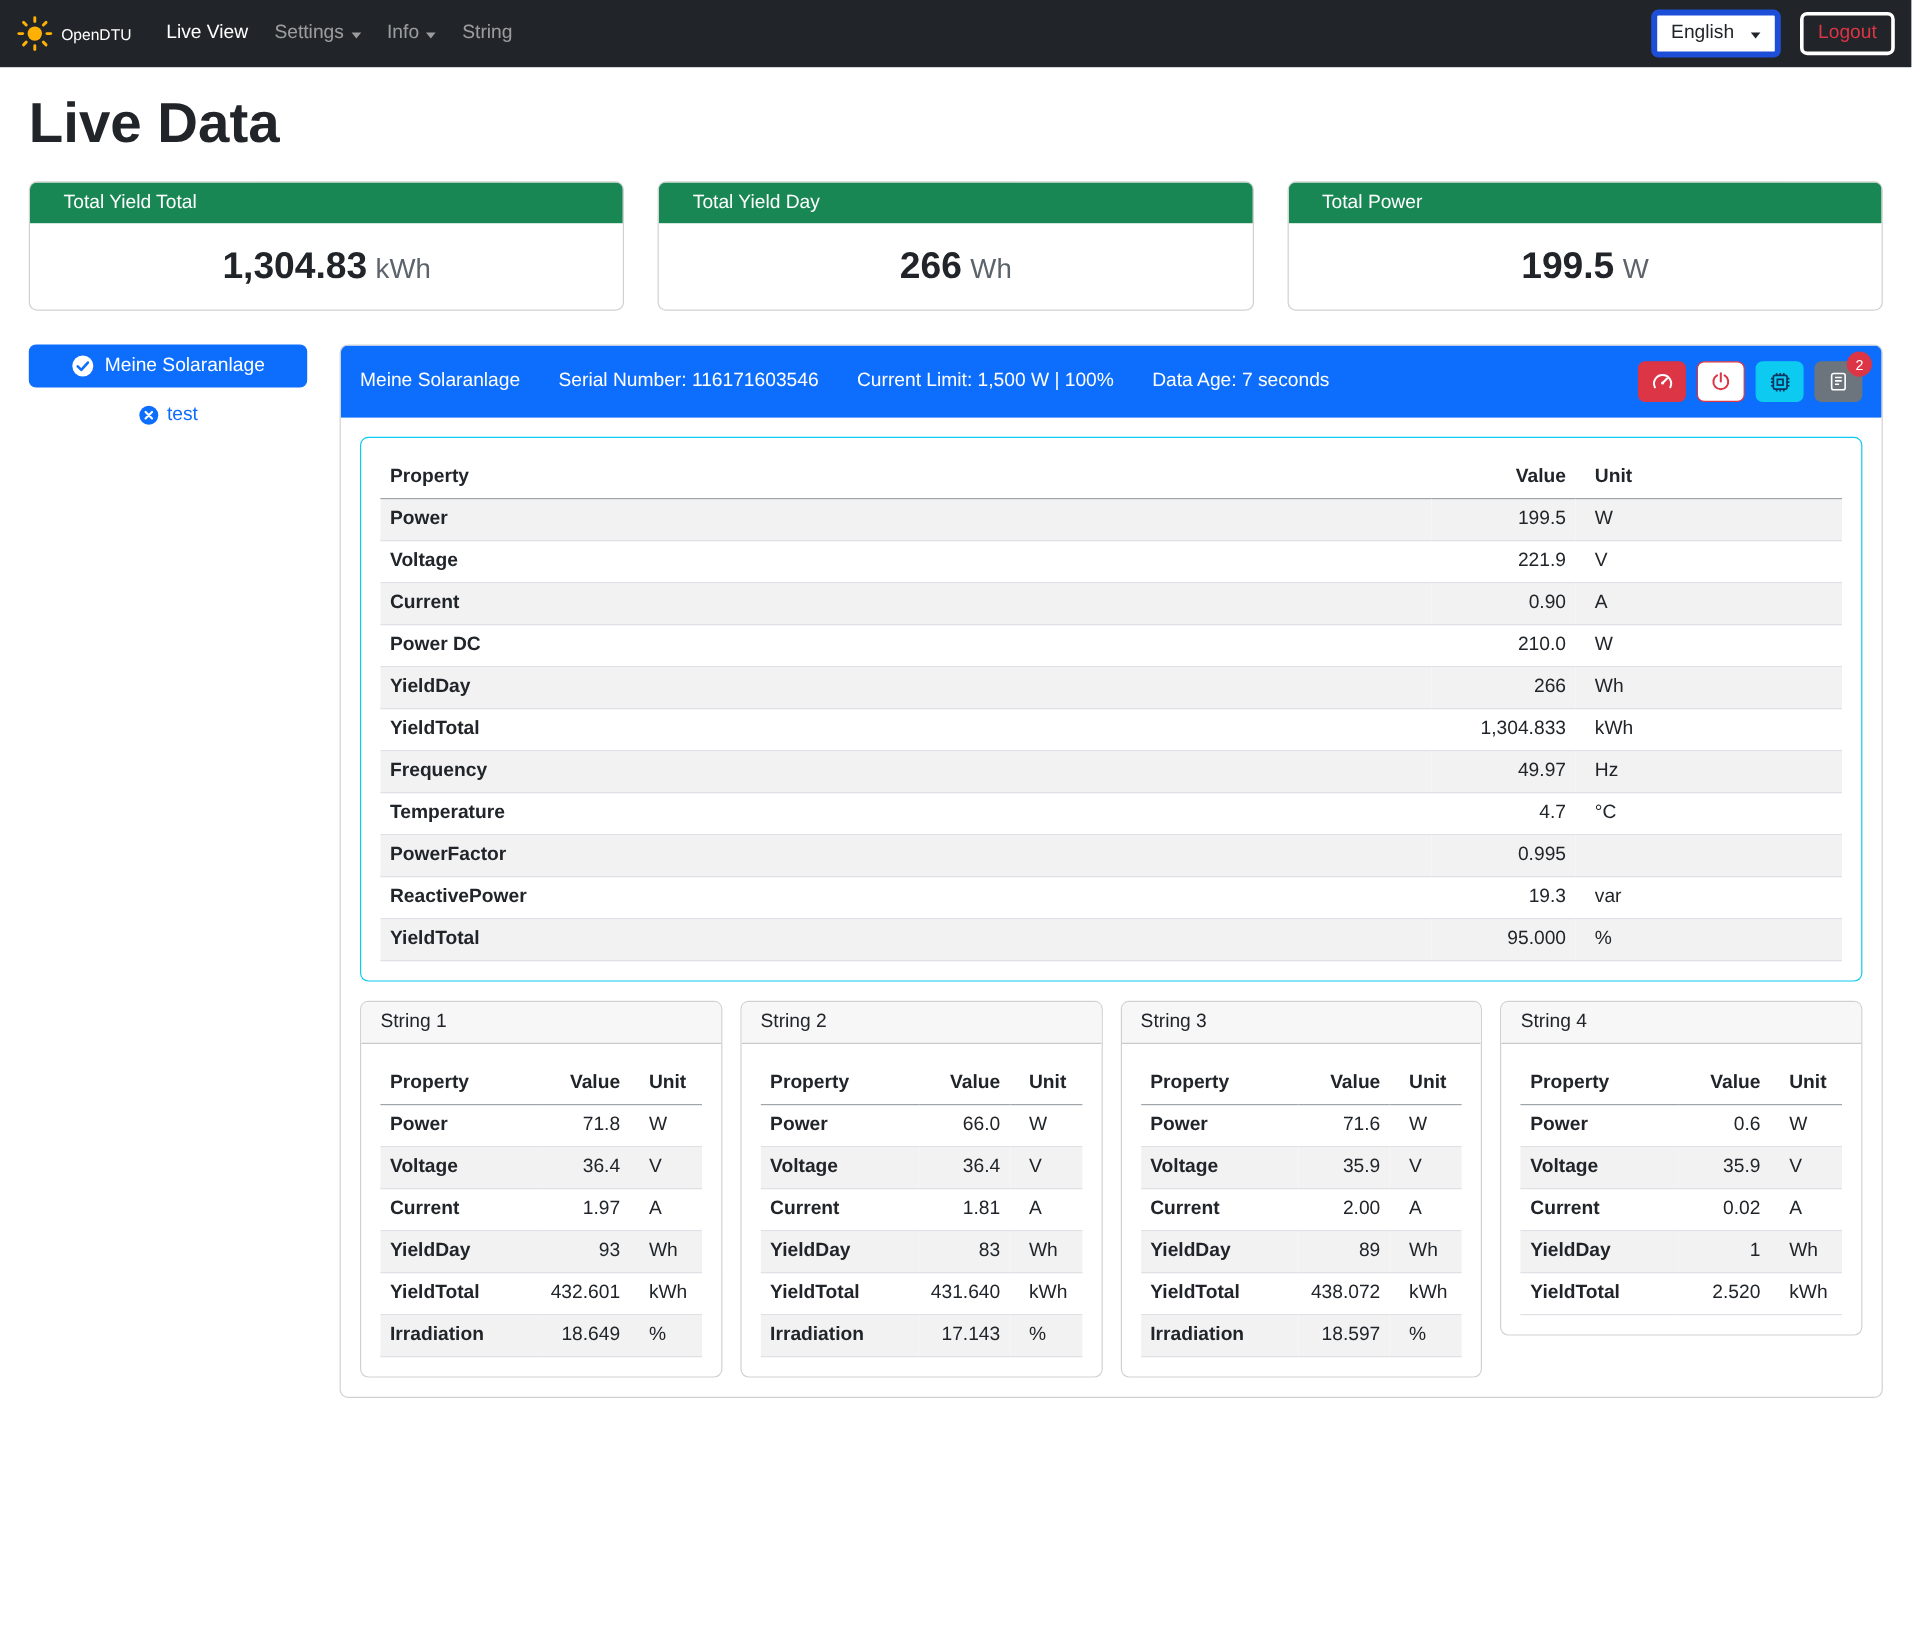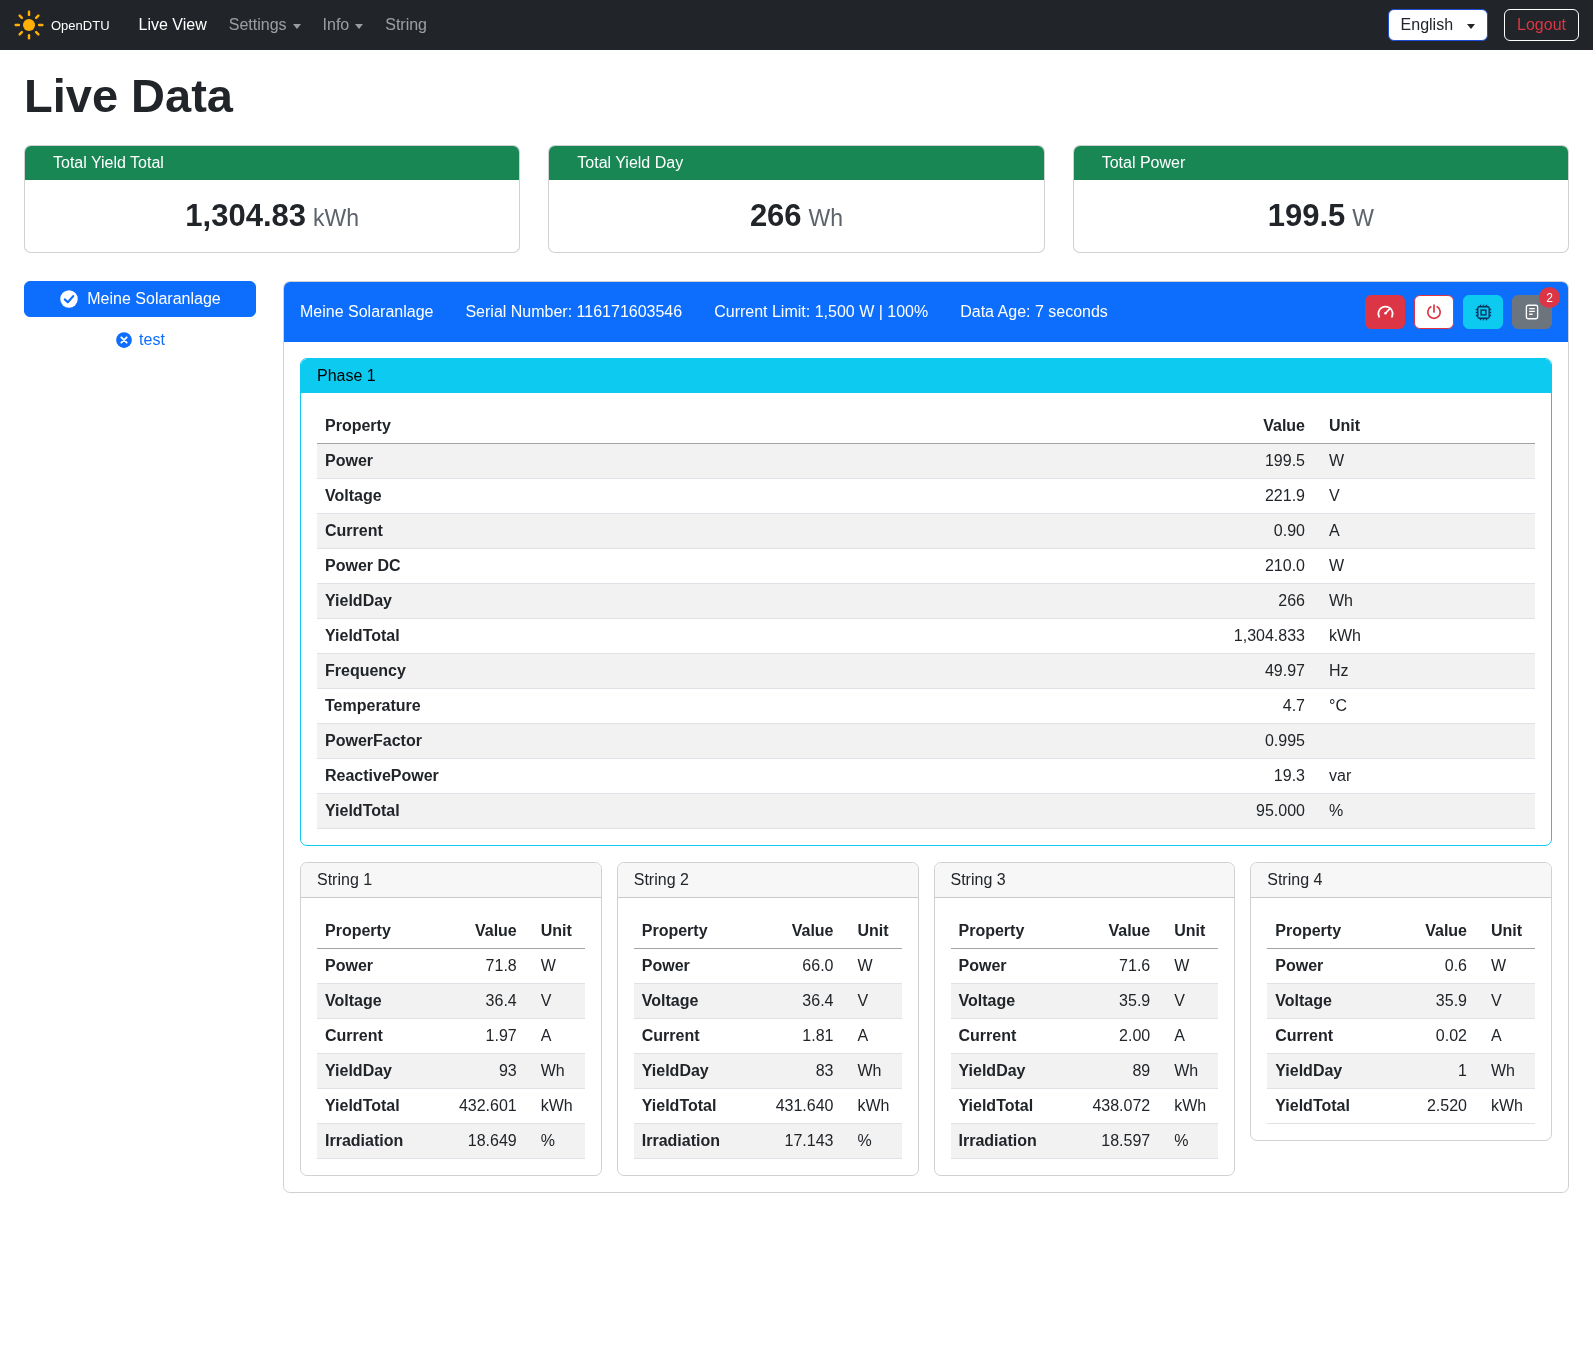--- a/index.html
+++ b/index.html
@@ -15,22 +15,22 @@
   button { font-family: inherit; font-size: 16px; }
 
   
   .navbar { background: #212529; display: flex; align-items: center; padding: 8px 14px; gap: 18px; }
   .brand { display: flex; align-items: center; gap: 7px; font-size: 13px; font-weight: 500; color: #fff; cursor: pointer; }
   .nav-items { display: flex; align-items: center; list-style: none; margin: 0; padding: 0; }
   .nav-link { color: rgba(255,255,255,.55); padding: 8px 11px; cursor: pointer; display: flex; align-items: center; gap: 6px; }
   .nav-link.active { color: #fff; }
   .caret { width: 0; height: 0; border-left: 4.5px solid transparent; border-right: 4.5px solid transparent; border-top: 5px solid currentColor; display: inline-block; margin-top: 3px; }
   .nav-right { margin-left: auto; display: flex; align-items: center; gap: 16px; }
-  .lang-btn { background: #fff; border: 1px solid #1d4ed8; color: #212529; padding: 6px 12px; border-radius: 6px; display: flex; align-items: center; gap: 14px; cursor: pointer; }
-  .logout-btn { background: transparent; border: 1px solid #ffffff; color: #dc3545; padding: 6px 12px; border-radius: 6px; cursor: pointer; }
+  .lang-btn { background: #fff; border: 5px solid #1d4ed8; color: #212529; padding: 6px 12px; border-radius: 6px; display: flex; align-items: center; gap: 14px; cursor: pointer; }
+  .logout-btn { background: transparent; border: 3px solid #ffffff; color: #dc3545; padding: 6px 12px; border-radius: 6px; cursor: pointer; }
 
   
   .page { padding: 14px 24px 28px; }
   .page-title { font-size: 47px; font-weight: 600; margin: 4px 0 22px; }
 
   
   .summary-row { display: flex; gap: 28px; margin-bottom: 28px; }
   .summary-card { flex: 1; border: 1px solid rgba(0,0,0,.18); border-radius: 7px; overflow: hidden; background: #fff; }
   .summary-card-header { background: #198754; color: #fff; padding: 8px 28px; }
   .summary-card-body { padding: 18px 16px; text-align: center; }
@@ -214,21 +214,20 @@
               </svg>
             </span>
             <span class="count-badge">2</span>
           </button>
         </div>
       </div>
 
       <div class="inverter-card-body">
 
         <div class="phase-card">
-          <div class="phase-card-header">Phase 1</div>
           <div class="phase-card-body">
             <table class="data-table phase-table">
               <thead>
                 <tr>
                   <th class="col-prop">Property</th>
                   <th class="col-value">Value</th>
                   <th class="col-unit">Unit</th>
                 </tr>
               </thead>
               <tbody>

